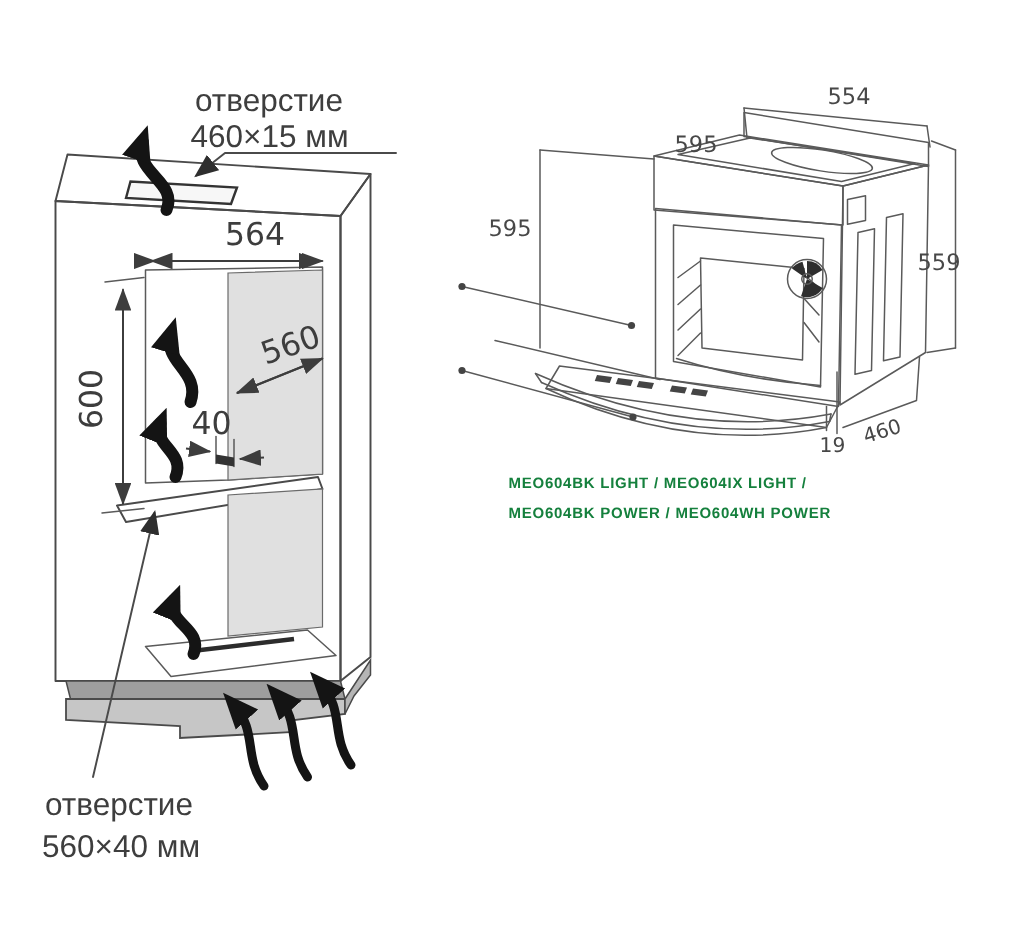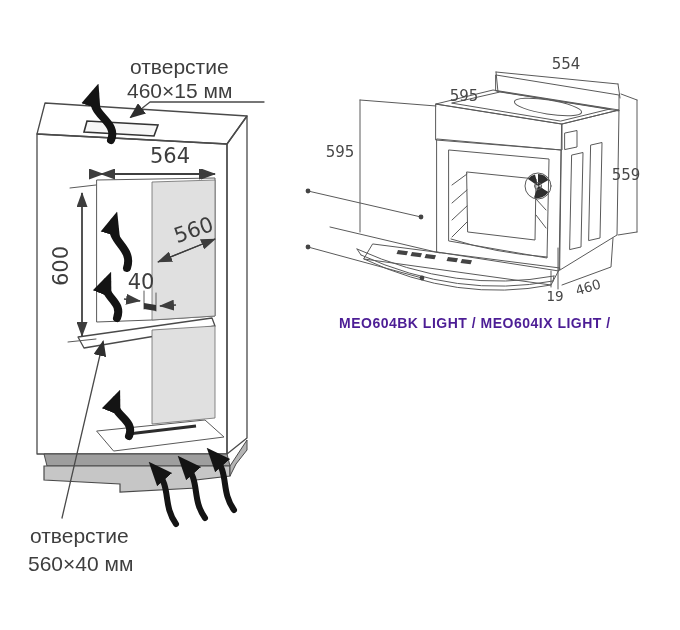--- a/index.html
+++ b/index.html
@@ -5,22 +5,22 @@
   html,body{margin:0;padding:0;background:#fff;}
   .canvas{position:relative;width:680px;height:630px;background:#ffffff;overflow:hidden;
           font-family:"Liberation Sans", sans-serif;}
   .canvas svg{position:absolute;left:0;top:0;}
   
   .dim-l{font-family:"DejaVu Sans", sans-serif;font-size:21px;fill:#3d3d3d;}
   .dim-s{font-family:"DejaVu Sans", sans-serif;font-size:15px;fill:#474747;}
   .dim-xs{font-family:"DejaVu Sans", sans-serif;font-size:13.5px;fill:#474747;}
   .lbl{font-family:"Liberation Sans", sans-serif;font-size:21px;fill:#3e3e3e;}
   .models{position:absolute;left:339px;top:313px;width:330px;
-          font-size:14px;line-height:20px;font-weight:600;letter-spacing:.5px;
-          color:#4c1d95;}
+          font-size:10px;line-height:20px;font-weight:600;letter-spacing:.5px;
+          color:#15803d;}
   .stroke{fill:none;stroke:#4a4a4a;stroke-width:1.3;stroke-linecap:round;stroke-linejoin:round;}
   .thin{fill:none;stroke:#5a5a5a;stroke-width:1;stroke-linecap:round;stroke-linejoin:round;}
   .flow{fill:none;stroke:#141414;stroke-width:8;stroke-linecap:round;}
   .flow-s{fill:none;stroke:#141414;stroke-width:6;stroke-linecap:round;}
 </style>
 </head>
 <body>
 
 <div class="canvas">
 
@@ -209,15 +209,16 @@
 
     <g>
       <polyline class="thin" points="562,285 611,267 613,238" fill="none"></polyline>
       <text class="dim-xs" x="588" y="292" text-anchor="middle" font-size="14.5" transform="rotate(-17 588 287)">460</text>
     </g>
   </g>
 </svg>
 
 <div class="models">
   <div>MEO604BK LIGHT / MEO604IX LIGHT /</div>
+  <div>MEO604BK POWER / MEO604WH POWER</div>
 </div>
 
 </div>
 
 </body></html>

